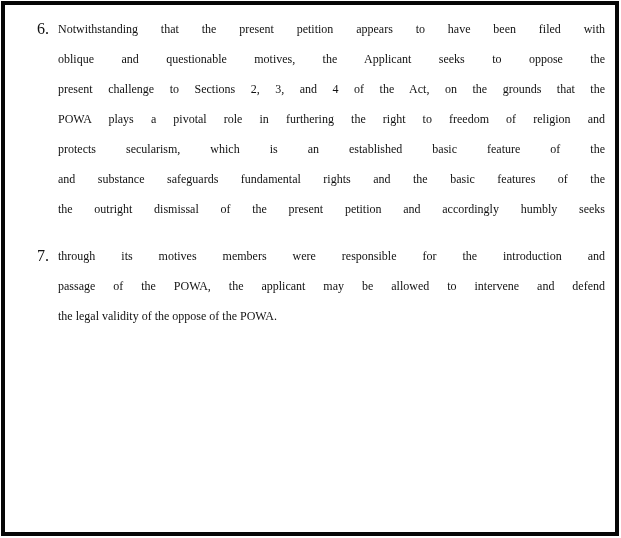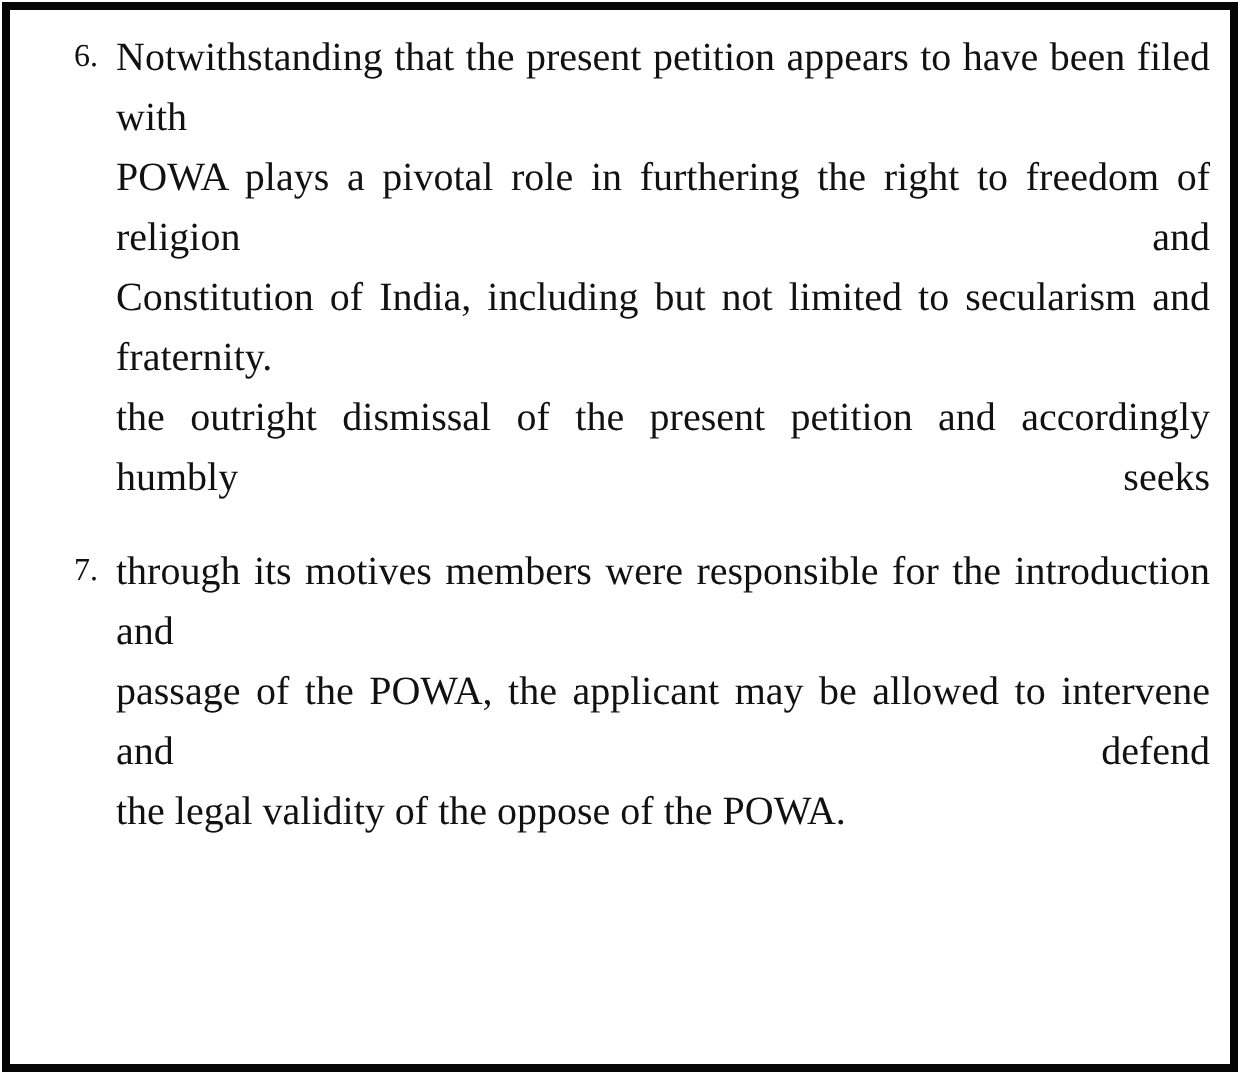--- a/index.html
+++ b/index.html
@@ -40,43 +40,46 @@
     font-size: 16px;
     line-height: 30px;
     text-align: left;
     white-space: nowrap;
   }
   .lines {
     flex: 0 0 547px;
     width: 547px;
   }
   .line {
-    font-size: 20px;
+    font-size: 12px;
     line-height: 30px;
     text-align: justify;
     text-align-last: justify;
     white-space: normal;
     overflow: hidden;
   }
   .line.last {
     text-align-last: left;
   }
 </style>
 </head>
 <body>
 
 <div class="viewport">
   <div class="page">
 
     <section class="paragraph">
       <div class="num">6.</div>
       <div class="lines">
         <div class="line">Notwithstanding that the present petition appears to have been filed with</div>
+        <div class="line">oblique and questionable motives,  the Applicant seeks to oppose the</div>
+        <div class="line">present challenge to Sections 2, 3, and 4 of the Act, on the grounds that the</div>
         <div class="line">POWA plays a pivotal role in furthering the right to freedom of religion and</div>
-        <div class="line">Constitution of India, including but not limited to secularism and fraternity.</div>
+        <div class="line">protects secularism, which  is an established basic feature of the</div>
+        <div class="line">and substance safeguards fundamental rights and the basic features of the</div>
         <div class="line">the outright dismissal of the present petition and accordingly humbly seeks</div>
       </div>
     </section>
 
     <section class="paragraph para-gap">
       <div class="num">7.</div>
       <div class="lines">
         <div class="line">through its motives members were responsible for the introduction and</div>
         <div class="line">passage of the POWA, the applicant may be allowed to intervene and defend</div>
         <div class="line last">the legal validity of the oppose of the POWA.</div>

